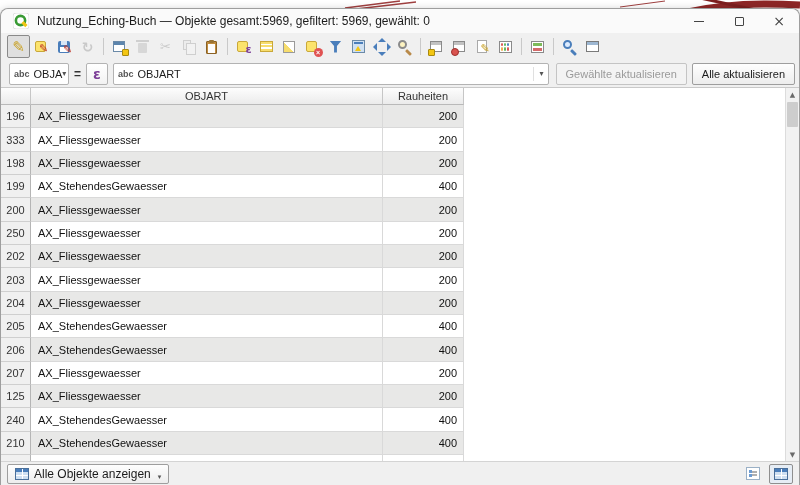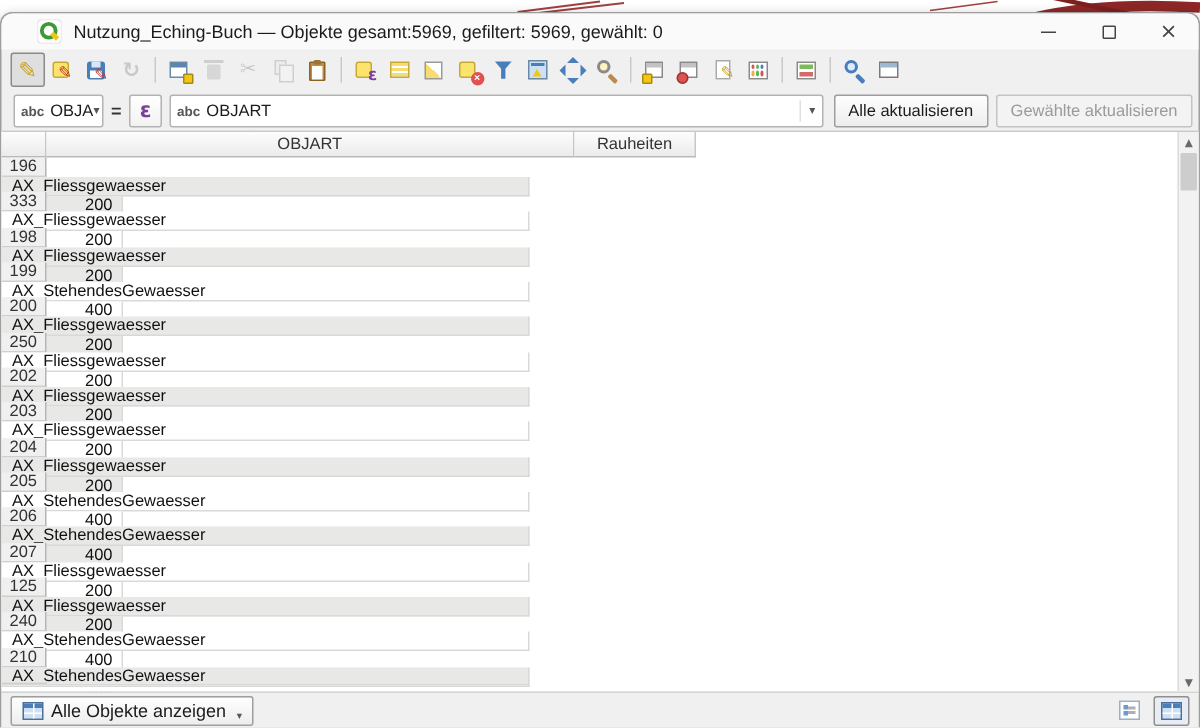--- a/index.html
+++ b/index.html
@@ -9,21 +9,21 @@
 
   
   .map-strip{position:absolute;left:0;top:0;width:800px;height:12px;z-index:0;}
 
   
   .window{position:absolute;left:0;top:8px;width:800px;height:477px;background:#f0f0f0;
     border:1px solid #9e9e9e;border-bottom:none;border-radius:8px 8px 0 0;z-index:1;
     box-shadow:0 2px 8px rgba(0,0,0,.25);display:flex;flex-direction:column;}
 
   
-  .titlebar{height:24px;background:#fafafa;border-radius:8px 8px 0 0;display:flex;align-items:center;padding-left:24px;flex:none;}
+  .titlebar{height:24px;background:#fafafa;border-radius:8px 8px 0 0;display:flex;align-items:center;padding-left:12px;flex:none;}
   .qgis-logo{width:16px;height:16px;margin-right:8px;flex:none;}
   .title-text{font-size:12px;color:#1b1b1b;white-space:nowrap;}
   .win-controls{margin-left:auto;display:flex;height:100%;}
   .wc{width:40px;display:flex;align-items:center;justify-content:center;color:#444;}
   .wc-min i{display:block;width:10px;height:1px;background:#444;}
   .wc-max i{display:block;width:9px;height:9px;border:1px solid #444;border-radius:1px;}
   .wc-close{font-size:14px;}
 
   
   .toolbar{height:27px;display:flex;align-items:center;padding:0 6px;flex:none;gap:0;}
@@ -98,21 +98,21 @@
   .fbtn.disabled{color:#9a9a9a;border-color:#c4c4c4;background:#f3f3f3;}
 
   
   .table-area{flex:1;display:flex;background:#fff;border-top:1px solid #c9c9c9;overflow:hidden;}
   .tcol{flex:1;display:flex;flex-direction:column;overflow:hidden;}
   .thead{height:17px;display:flex;flex:none;}
   .hc{background:linear-gradient(#fdfdfd,#ebebeb);border-right:1px solid #c6c6c6;border-bottom:1px solid #b9b9b9;
       font-size:11px;color:#333;display:flex;align-items:center;justify-content:center;flex:none;}
   .hc.fill{background:#fff;border:none;flex:1;}
   .rows{flex:1;overflow:hidden;}
-  .trow{height:23.35px;display:flex;flex-direction:column;}
+  .trow{height:23.35px;display:flex;}
   .gut{width:30px;flex:none;background:#f0f0f0;border-right:1px solid #b5b5b5;border-bottom:1px solid #cfcfcf;
       font-size:11px;color:#333;display:flex;align-items:center;justify-content:center;}
   .c1{width:352px;flex:none;font-size:11px;color:#111;display:flex;align-items:center;padding-left:7px;
       border-right:1px solid #d9d9d9;border-bottom:1px solid #d9d9d9;}
   .c2{width:81px;flex:none;font-size:11px;color:#111;display:flex;align-items:center;justify-content:flex-end;padding-right:6px;
       border-right:1px solid #d9d9d9;border-bottom:1px solid #d9d9d9;}
   .cfill{flex:1;background:#fff;}
   .trow.a .c1,.trow.a .c2{background:#e8e8e7;}
   .trow.w .c1,.trow.w .c2{background:#ffffff;}
   .vscroll{width:14px;flex:none;background:#f2f2f2;border-left:1px solid #dcdcdc;position:relative;}
@@ -340,22 +340,22 @@
       <span>OBJA</span>
       <span class="arr g">▾</span>
     </div>
     <span class="op">=</span>
     <button class="eps-btn g">ε</button>
     <div class="combo expr-combo">
       <span class="abc">abc</span>
       <span>OBJART</span>
       <span class="arr g">▾</span>
     </div>
+    <button class="fbtn disabled">Gewählte aktualisieren</button>
     <button class="fbtn">Alle aktualisieren</button>
-    <button class="fbtn disabled">Gewählte aktualisieren</button>
   </div>
 
   <div class="table-area">
     <div class="tcol">
       <div class="thead">
         <div class="hc" style="width:30px;"></div>
         <div class="hc" style="width:352px;">OBJART</div>
         <div class="hc" style="width:81px;">Rauheiten</div>
         <div class="hc fill"></div>
       </div>

